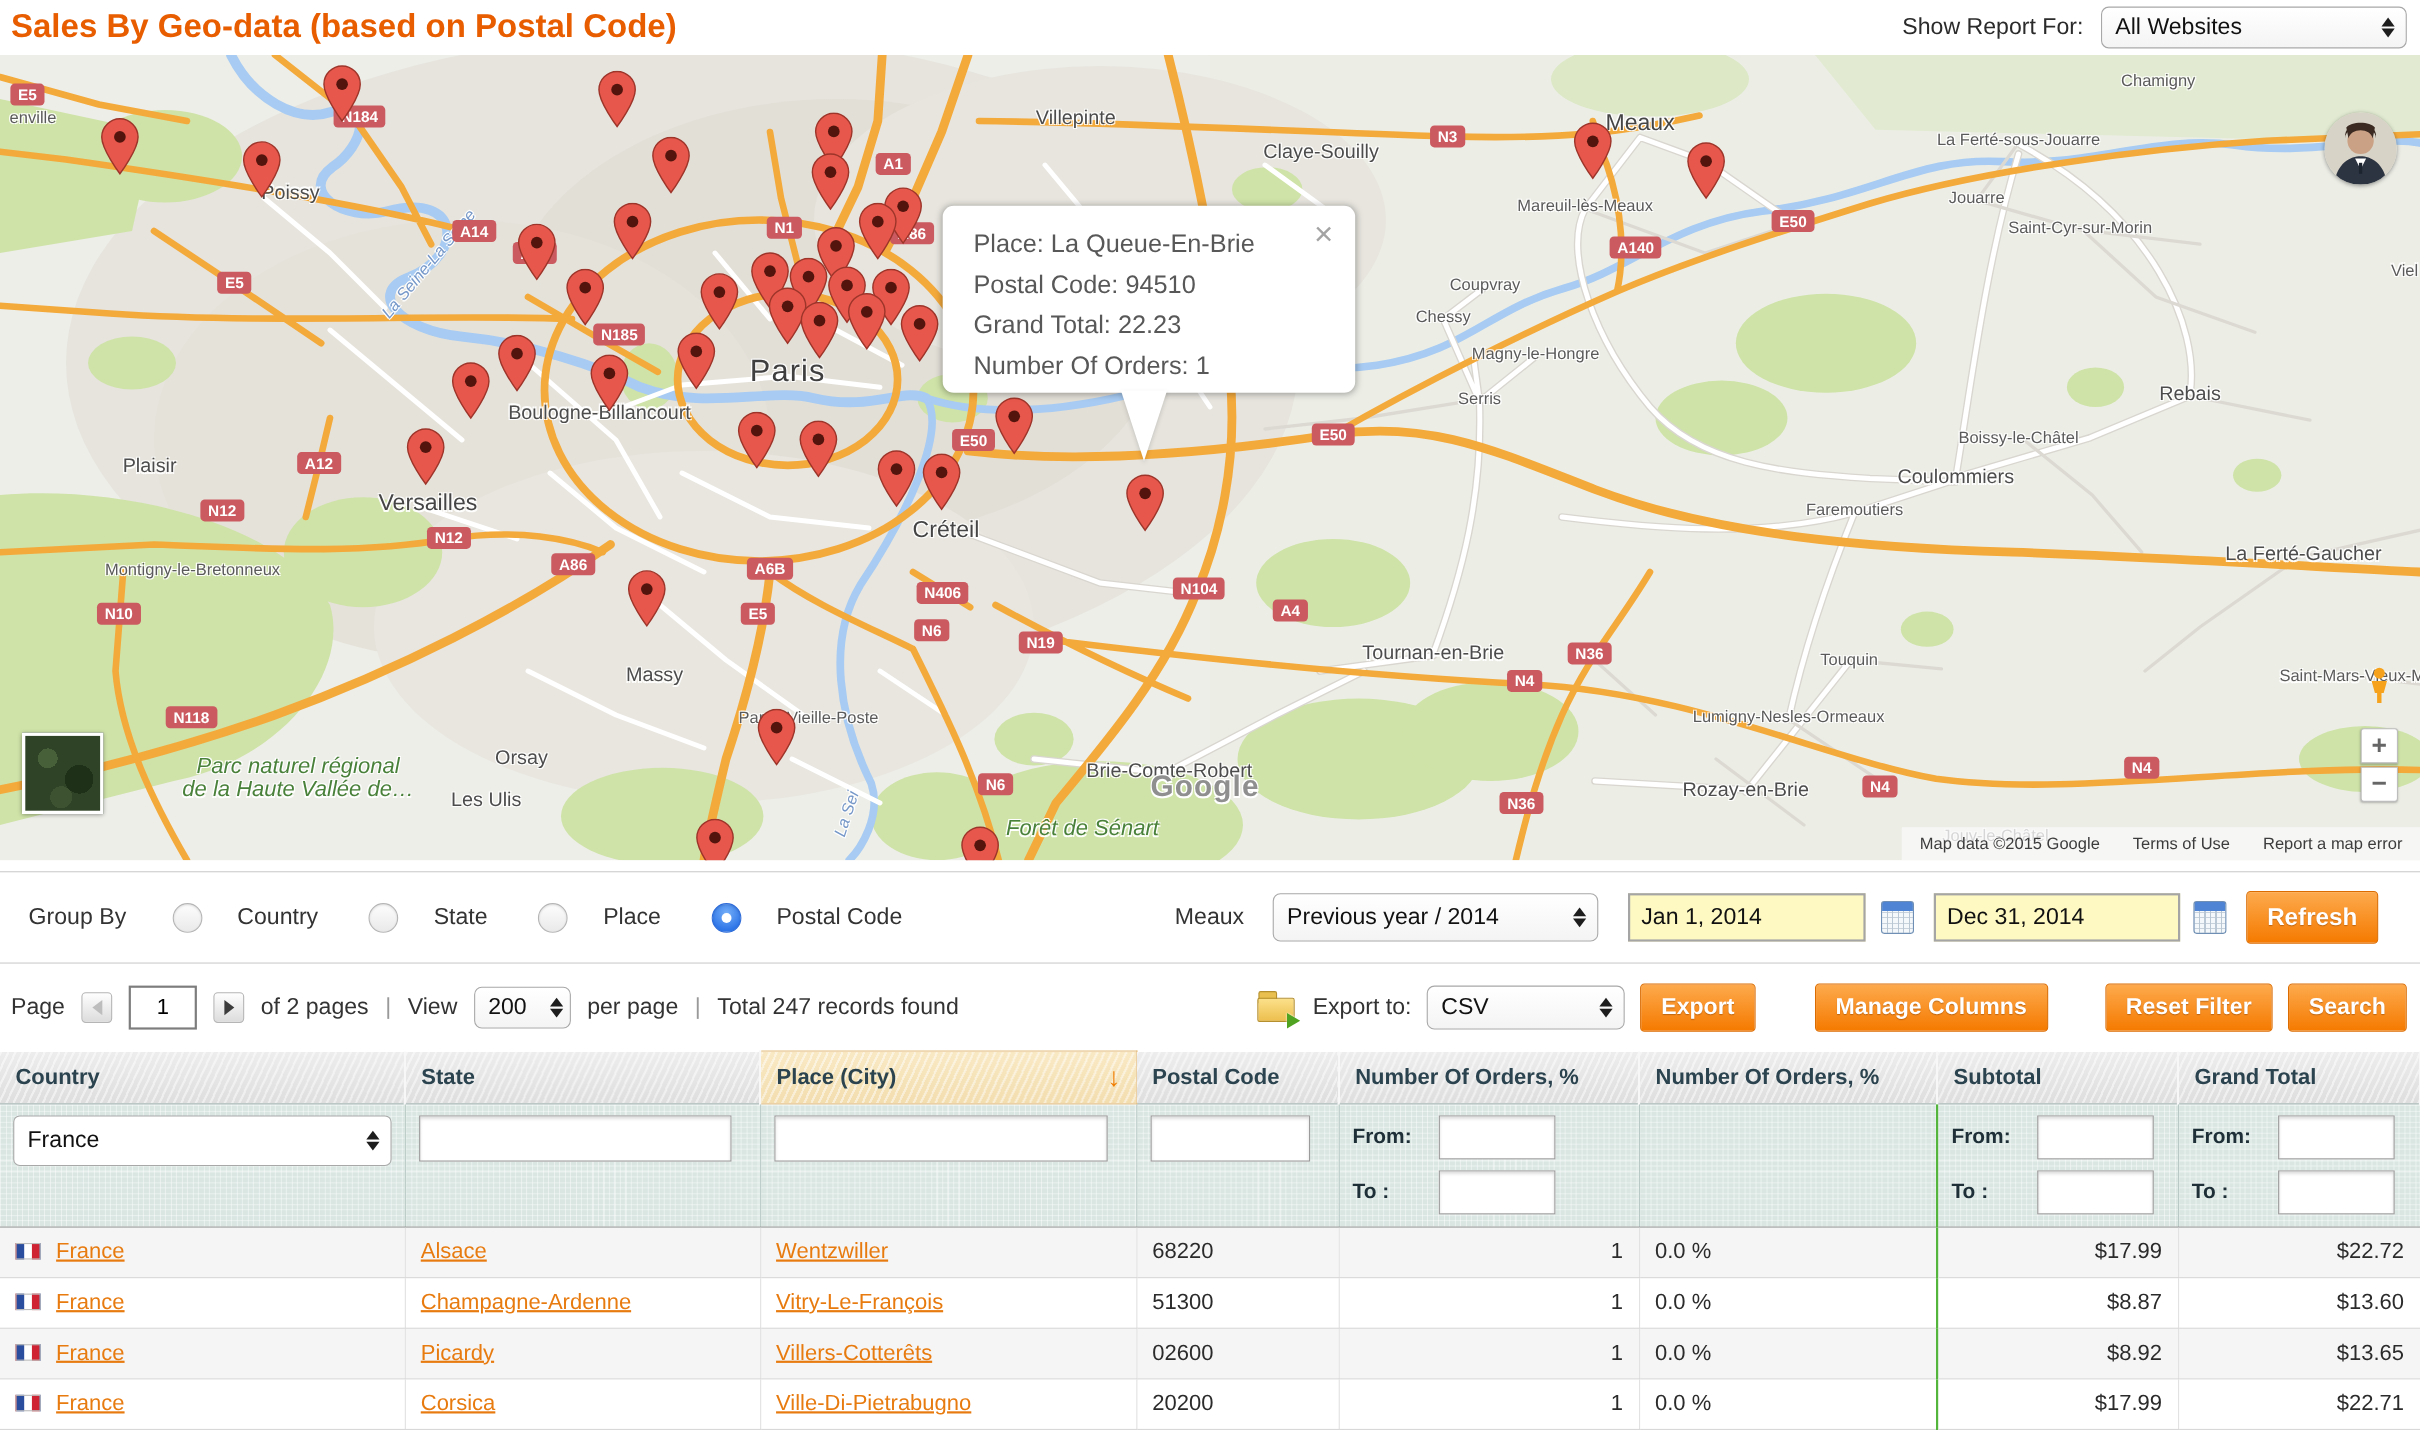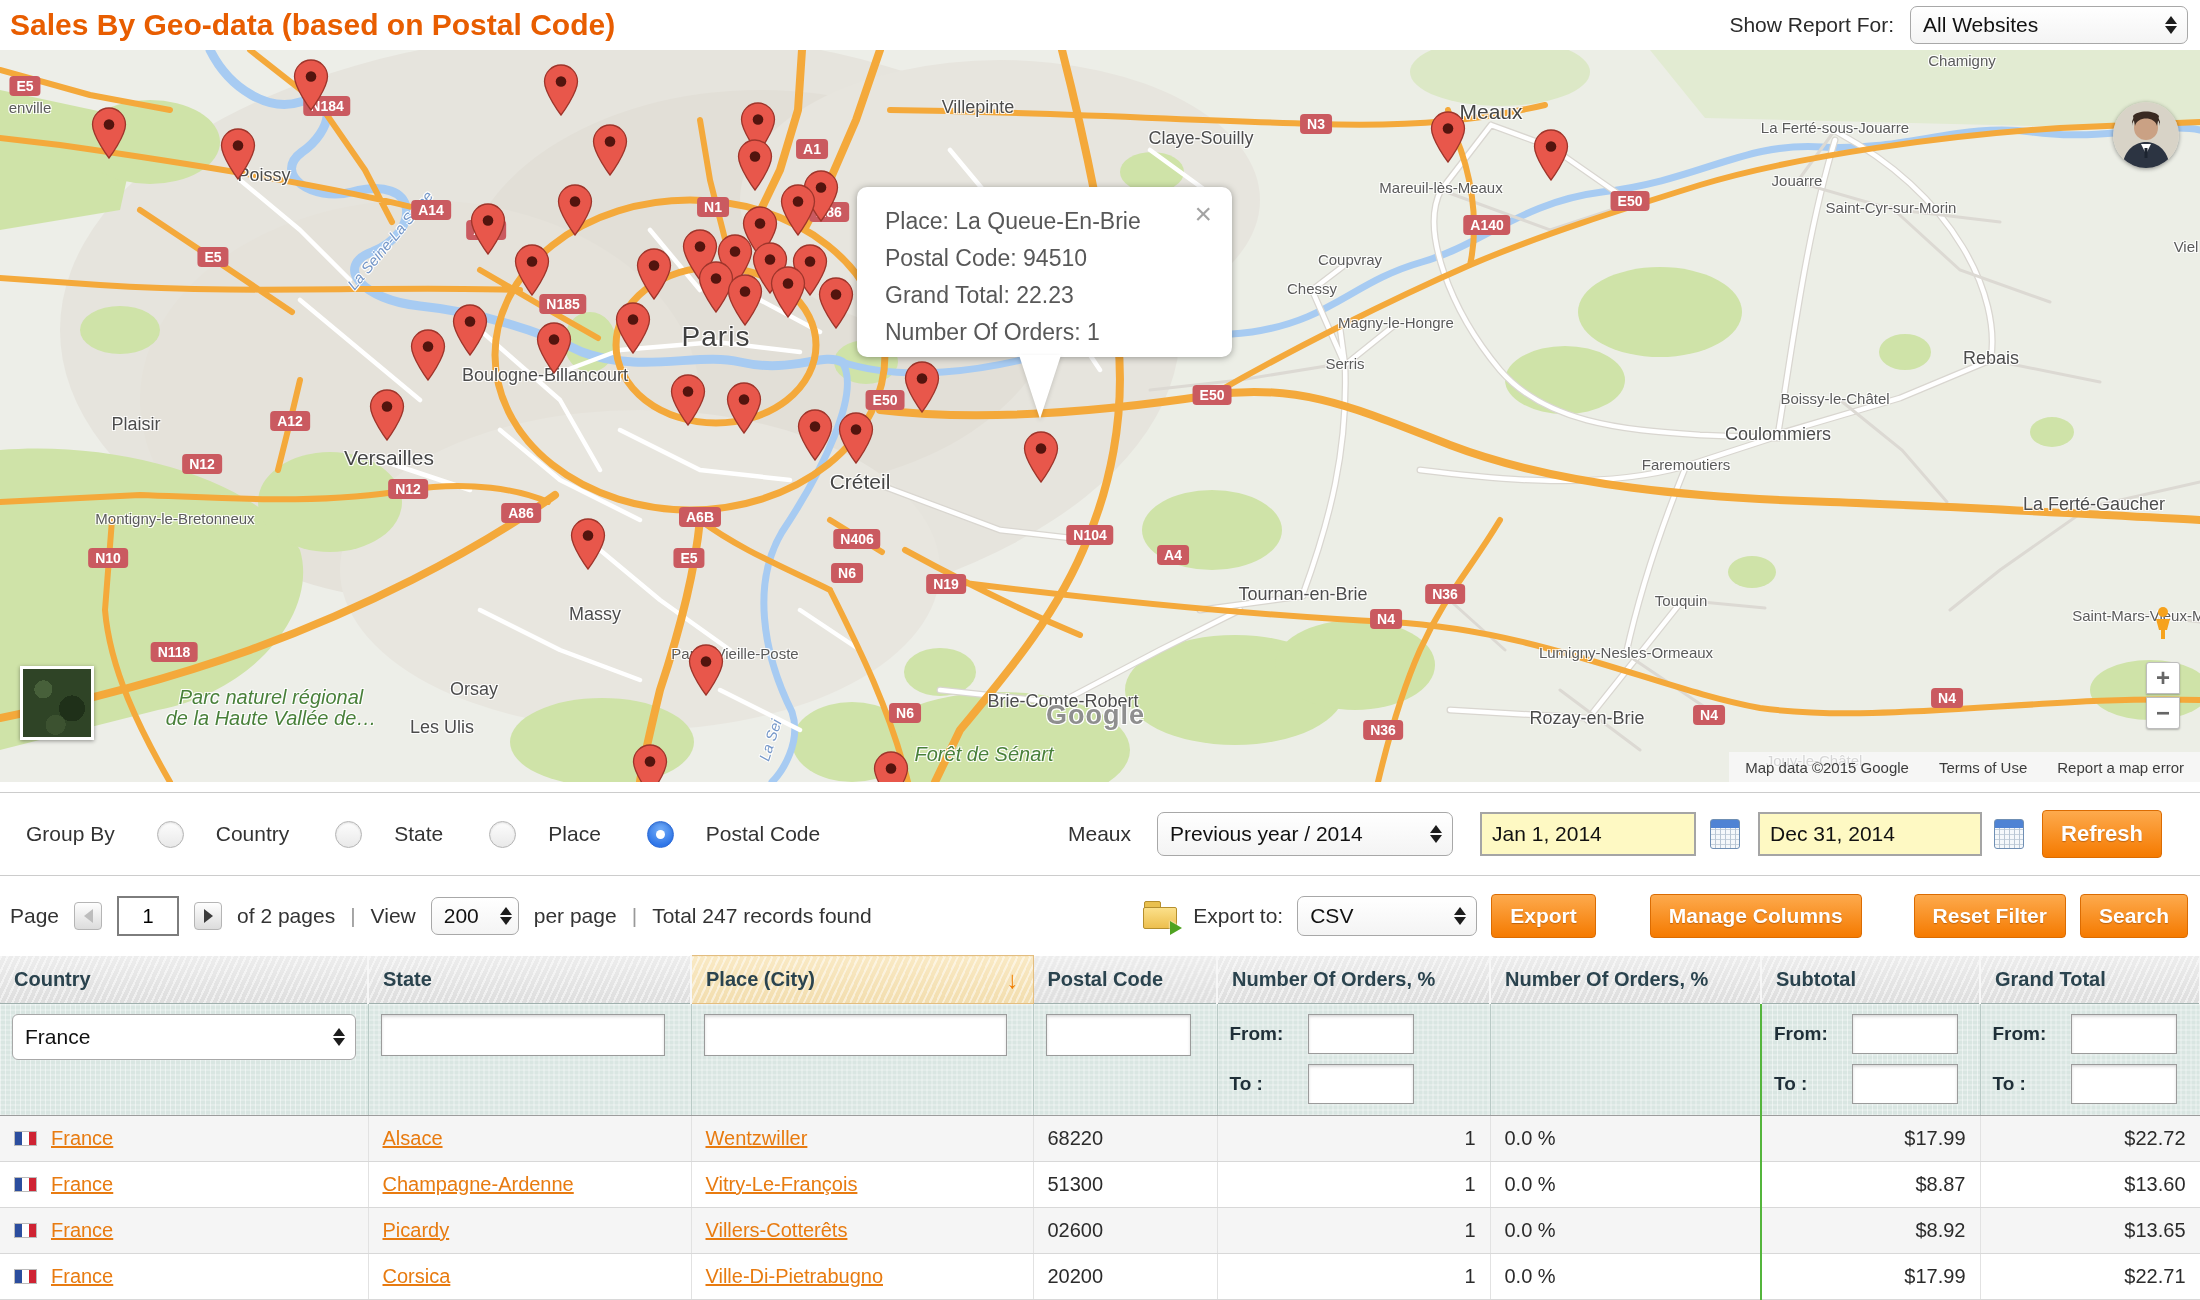--- a/index.html
+++ b/index.html
@@ -171,21 +171,21 @@
       <g stroke="#f4a93b" fill="none" stroke-linecap="round" stroke-linejoin="round">
         <ellipse cx="716" cy="295" rx="100" ry="78" stroke-width="7"></ellipse>
         <ellipse cx="690" cy="305" rx="195" ry="155" stroke-width="7"></ellipse>
         <path stroke-width="8" d="M802,0 L798,60 L780,120 L756,170 M880,0 L856,70 L830,130 L806,176 M880,360 C980,372 1100,362 1212,345 C1300,332 1360,360 1450,395 C1560,437 1700,448 1830,452 C1950,456 2100,465 2200,470 M1062,0 C1085,90 1108,200 1118,290 C1126,370 1108,440 1088,488 C1060,560 1010,620 960,680 L935,732 M700,470 C695,520 680,580 660,640 C648,690 642,715 640,732 M555,445 C470,505 360,560 250,600 C180,625 90,650 0,668"></path>
         <path stroke-width="6" d="M431,162 C350,140 200,115 60,95 L0,88 M520,240 C400,235 250,245 100,235 L0,228 M1212,345 C1290,300 1390,250 1470,215 C1540,185 1620,160 1700,135 C1800,105 1950,85 2060,78 L2200,72 M1470,215 C1480,170 1470,120 1455,85 L1448,60 M890,60 C1050,62 1180,70 1316,74 C1420,77 1480,70 1545,55 M700,470 C740,500 790,520 830,540 M830,540 C860,600 890,660 908,732 M112,470 L105,560 C110,620 140,680 170,732 M0,452 L140,445 C230,448 320,455 408,440 C470,430 520,440 548,452 M300,330 L290,372 L278,420 M940,530 C1100,550 1250,565 1390,572 C1540,580 1660,640 1760,658 C1880,675 2050,645 2200,650 M1500,470 C1470,520 1445,545 1420,600 C1400,645 1388,690 1378,732 M905,500 C960,530 1020,560 1080,585 M830,470 L882,502 M700,70 L710,130 L727,197 M0,20 L90,45 L170,60 M250,0 L320,55 L365,120 L392,172 M480,220 L540,255 L598,288 M140,160 L215,210 L292,262"></path>
       </g>
     </svg>
 
     <div id="map-labels">
         <div class="map-label city" style="left: 30px; top: 57px;">enville</div>
-        <div class="map-label city" style="left: 1962px; top: 10px;">Chamigny</div>
+        <div class="map-label city" style="left: 1962px; top: 24px;">Chamigny</div>
         <div class="map-label town" style="left: 264px; top: 125px;">Poissy</div>
         <div class="map-label town" style="left: 978px; top: 57px;">Villepinte</div>
         <div class="map-label town" style="left: 1201px; top: 88px;">Claye-Souilly</div>
         <div class="map-label major2" style="left: 1491px; top: 62px;">Meaux</div>
         <div class="map-label city" style="left: 1441px; top: 137px;">Mareuil-lès-Meaux</div>
         <div class="map-label city" style="left: 1835px; top: 77px;">La Ferté-sous-Jouarre</div>
         <div class="map-label city" style="left: 1797px; top: 130px;">Jouarre</div>
         <div class="map-label city" style="left: 1891px; top: 157px;">Saint-Cyr-sur-Morin</div>
         <div class="map-label city" style="left: 2186px; top: 196px;">Viel</div>
         <div class="map-label city" style="left: 1350px; top: 209px;">Coupvray</div>

